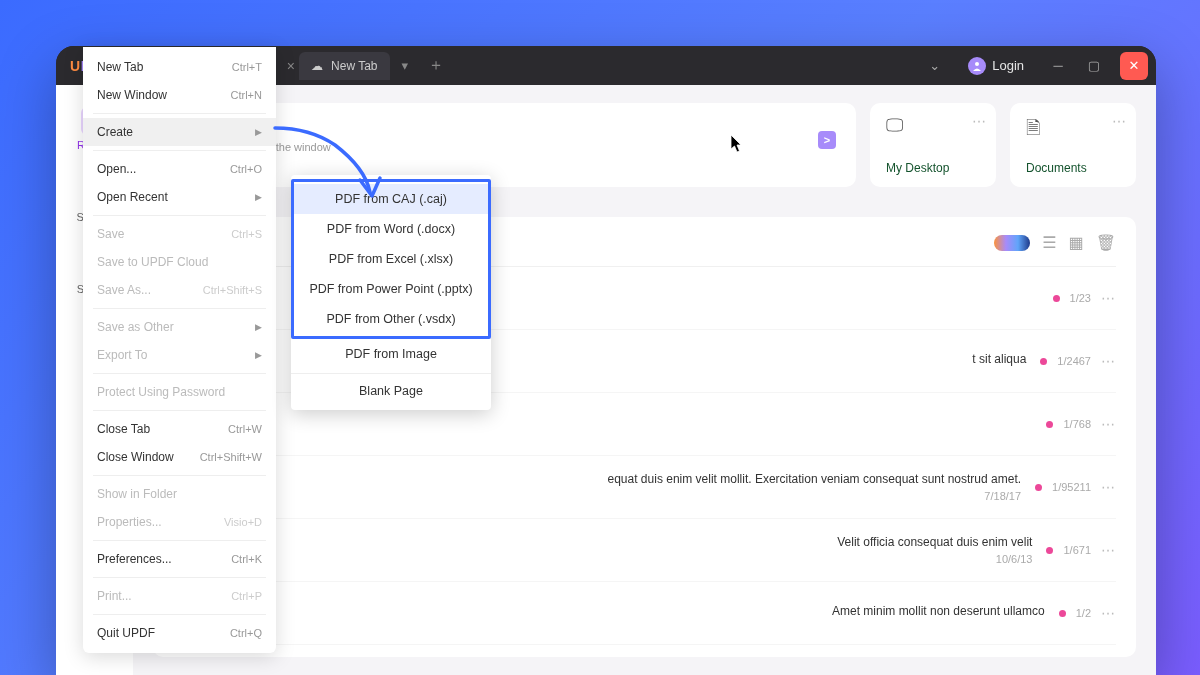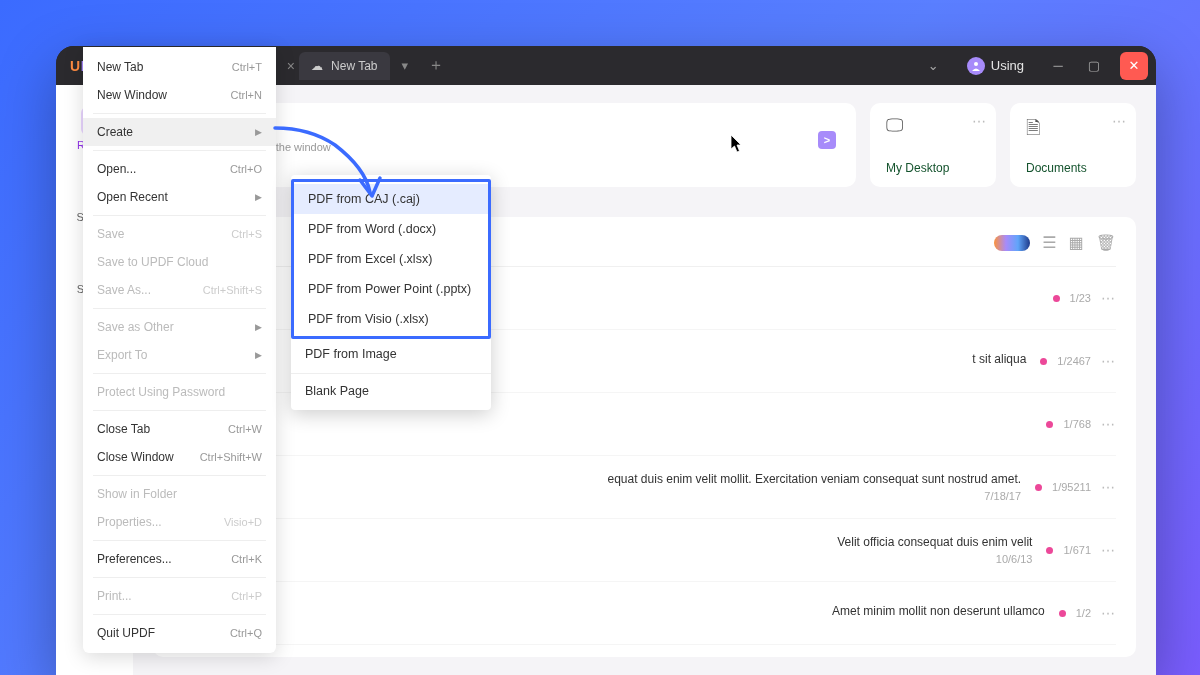--- a/index.html
+++ b/index.html
@@ -60,21 +60,21 @@
 
 .file-menu { position: absolute; left: 83px; top: 47px; width: 193px; background: #fff; border-radius: 0 0 6px 6px; box-shadow: 0 4px 20px rgba(0,0,0,0.15); z-index: 100; padding: 6px 0; }
 .file-menu-item { display: flex; justify-content: space-between; align-items: center; padding: 7px 14px; font-size: 12px; color: #333; cursor: pointer; }
 .file-menu-item.hover { background: #f0f0f0; }
 .file-menu-item.disabled { color: #bbb; }
 .file-menu-item .shortcut { color: #999; font-size: 11px; }
 .file-menu-item.disabled .shortcut { color: #ccc; }
 .file-menu-item .arrow-right { color: #999; font-size: 9px; }
 .file-menu-sep { height: 1px; background: #eee; margin: 4px 10px; }
 
-.create-submenu { position: absolute; left: 291px; top: 175px; width: 200px; background: #fff; border-radius: 4px; box-shadow: 0 4px 20px rgba(0,0,0,0.2); z-index: 110; padding: 4px 0; }
+.create-submenu { position: absolute; left: 291px; top: 175px; width: 200px; background: #fff; border-radius: 4px; box-shadow: 0 4px 20px rgba(0,0,0,0.2); z-index: 110; padding: 4px 0; text-align: center; }
 .create-highlight { border: 3px solid #3b6bff; border-radius: 2px; padding: 2px 0; }
 .create-item { padding: 8px 14px; font-size: 12.5px; color: #333; cursor: pointer; }
 .create-item.active { background: #e5ecff; }
 .create-item.separated { border-top: 1px solid #eee; margin-top: 4px; padding-top: 10px; }
 
 .arrow-svg { position: absolute; left: 270px; top: 120px; z-index: 120; pointer-events: none; }
 
 .cursor { position: absolute; left: 731px; top: 135px; z-index: 150; pointer-events: none; }
 </style>
 </head>
@@ -102,21 +102,21 @@
 
     <div class="right-controls">
       <span class="chevron-down">⌄</span>
       <div class="login-btn">
         <span class="avatar-circle">
           <svg width="10" height="10" viewBox="0 0 10 10">
               <circle cx="5" cy="3" r="2" fill="#fff"></circle>
               <path d="M1 10 Q5 5 9 10" fill="#fff"></path>
             </svg>
         </span>
-        <span>Using</span>
+        <span>Login</span>
       </div>
       <div class="win-controls">
         <div class="win-btn">─</div>
         <div class="win-btn">▢</div>
         <div class="win-btn close">✕</div>
       </div>
     </div>
   </div>
 
   <div class="content-area">
@@ -321,21 +321,21 @@
       <span class="shortcut">Ctrl+Q</span>
     </div>
   </div>
 
 <div class="create-submenu">
   <div class="create-highlight">
     <div class="create-item active">PDF from CAJ (.caj)</div>
     <div class="create-item">PDF from Word (.docx)</div>
     <div class="create-item">PDF from Excel (.xlsx)</div>
     <div class="create-item">PDF from Power Point (.pptx)</div>
-    <div class="create-item">PDF from Visio (.xlsx)</div>
+    <div class="create-item">PDF from Other (.vsdx)</div>
   </div>
   <div class="create-item">PDF from Image</div>
   <div class="create-item separated">Blank Page</div>
 </div>
 
 <svg class="arrow-svg" width="120" height="95">
   <path d="M 5 8 Q 40 8 65 25 Q 95 48 100 72" stroke="#3b6bff" stroke-width="3.5" fill="none" stroke-linecap="round"></path>
   <path d="M 90 60 L 102 76 L 110 58" stroke="#3b6bff" stroke-width="3.5" fill="none" stroke-linecap="round" stroke-linejoin="round"></path>
 </svg>
 

